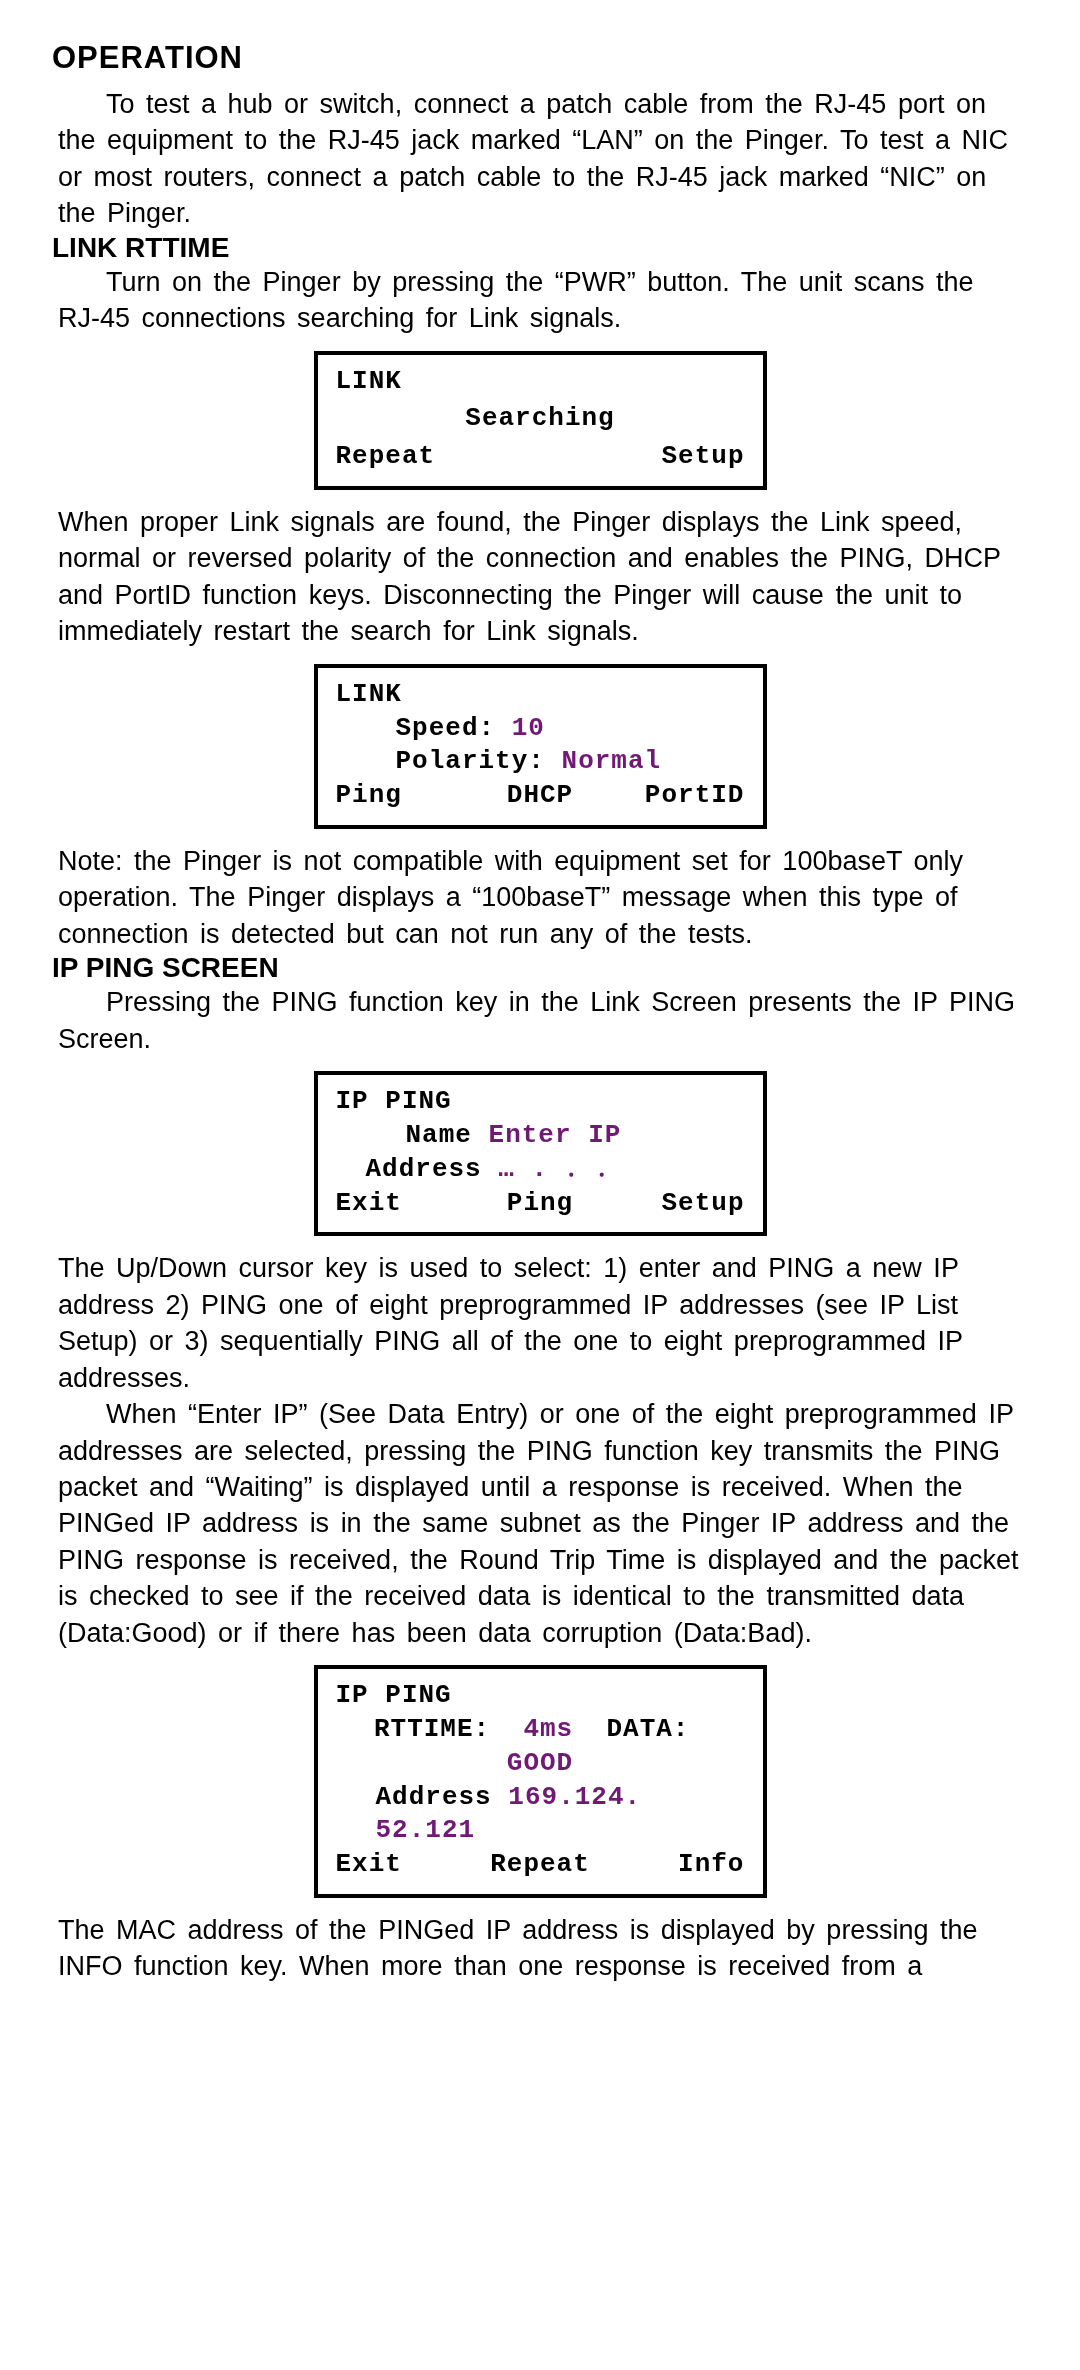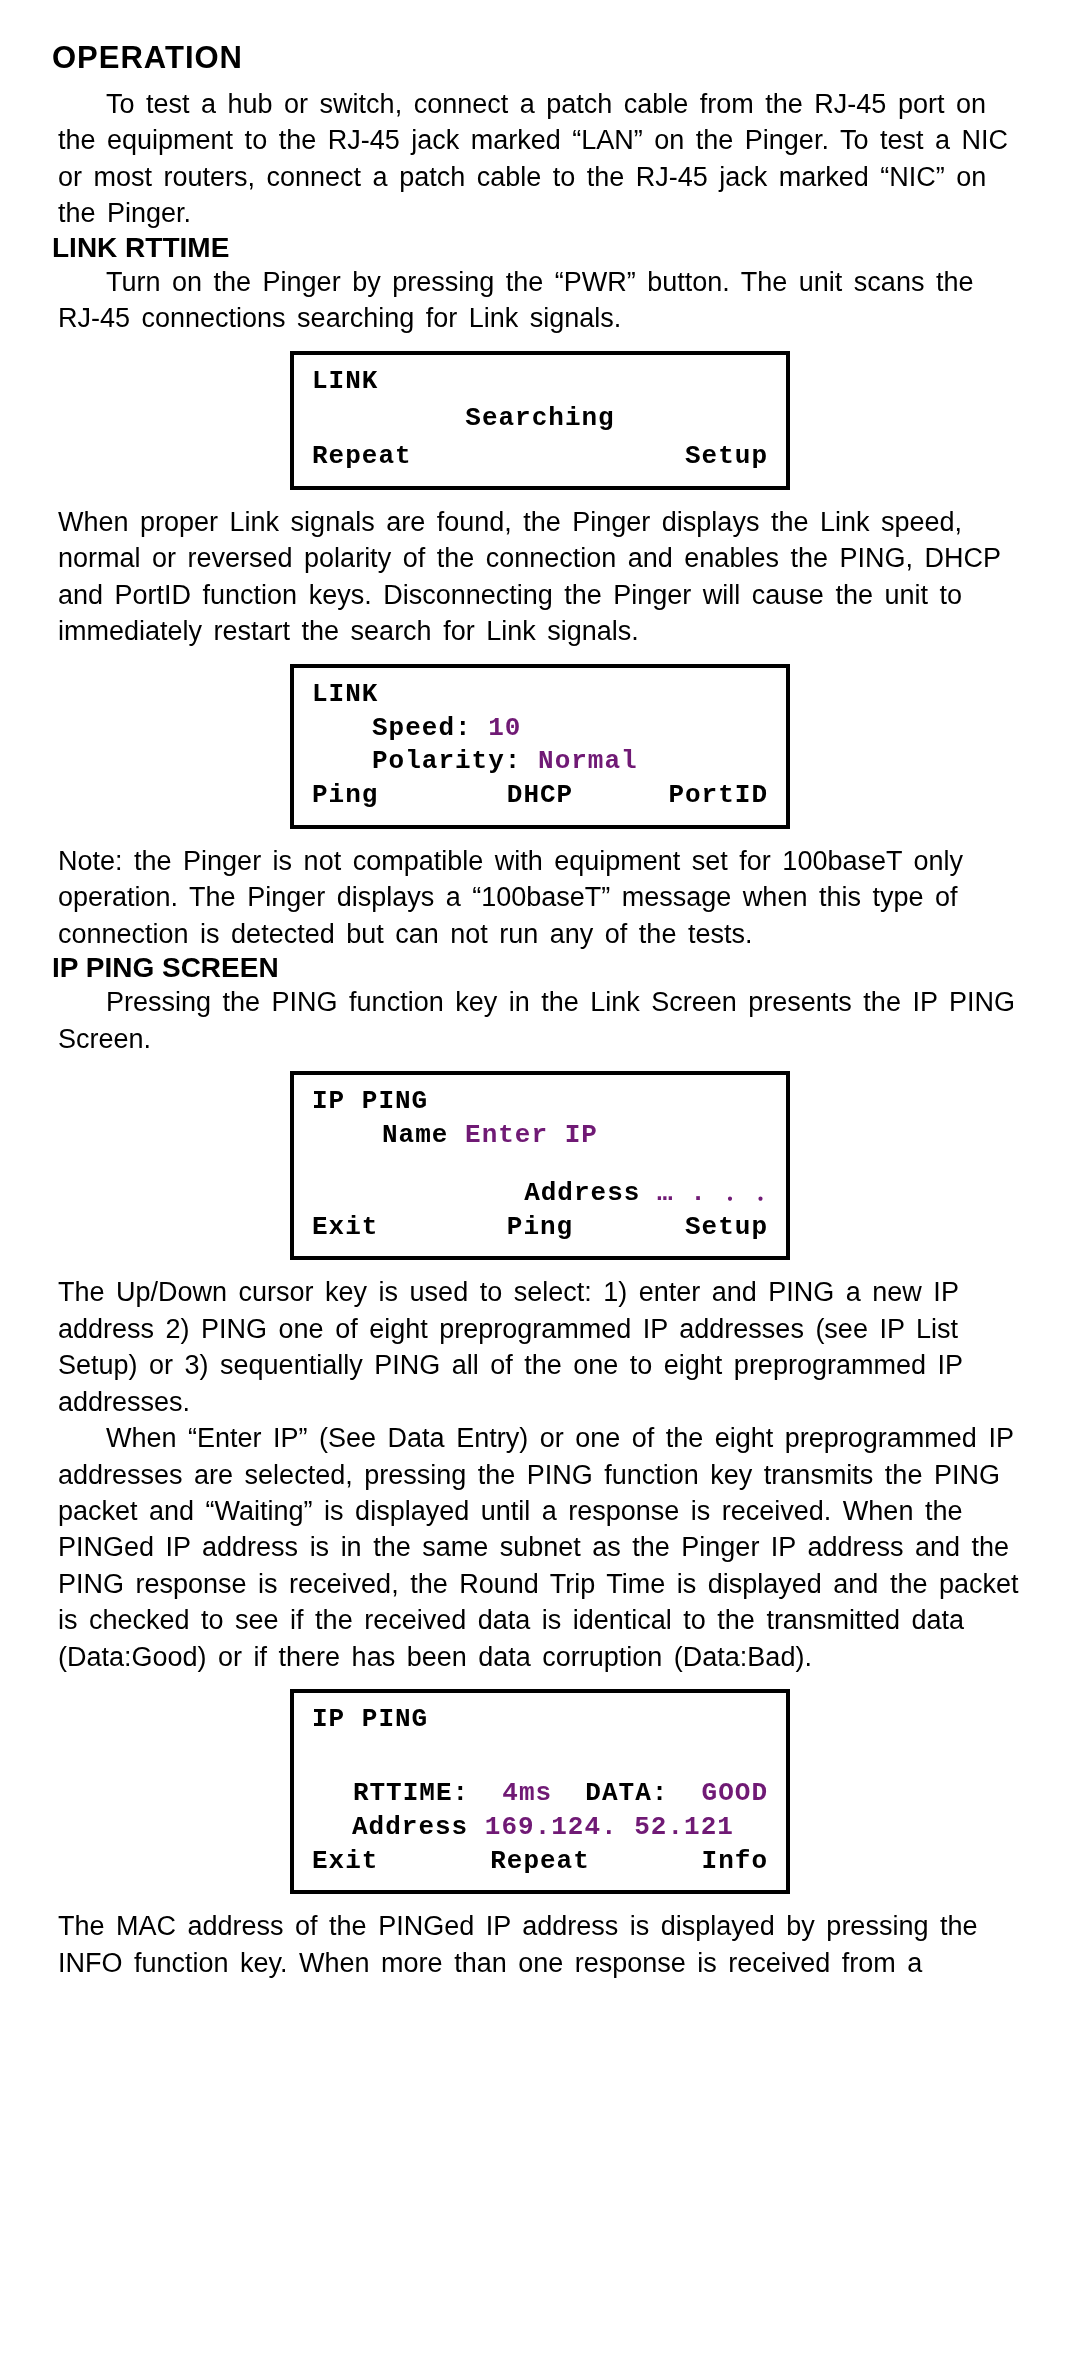--- a/index.html
+++ b/index.html
@@ -33,21 +33,21 @@
     margin: 0 0 0 0;
     word-spacing: 4px;
   }
   .indent {
     text-indent: 48px;
   }
   .noindent {
     text-indent: 0;
   }
   .screen {
-    width: 500px;
+    width: 453px;
     margin: 14px auto 14px auto;
     border: 4px solid #000;
     padding: 10px 18px 12px 18px;
     font-family: "Courier New", monospace;
     font-size: 26px;
     font-weight: bold;
     letter-spacing: 1px;
     line-height: 1.3;
     box-sizing: border-box;
   }
@@ -124,37 +124,37 @@
   <p class="noindent">Note: the Pinger is not compatible with equipment set for 100baseT only operation. The Pinger displays a “100baseT” message when this type of connection is detected but can not run any of the tests.</p>
   <h2>IP PING SCREEN</h2>
   <p class="indent">Pressing the PING function key in the Link Screen presents the IP PING Screen.</p>
 
   <div class="screen">
     <div>IP PING</div>
     <div style="text-align:left; padding-left:70px;">
       <span class="lbl">Name</span>
       <span class="val">Enter IP</span>
     </div>
-    <div style="text-align:right; padding-left:30px;margin-top:24px;">
+    <div style="text-align:left; padding-left:30px;">
       <span class="lbl">Address</span>
       <span class="val">…   .   ․   ․</span>
     </div>
     <div class="three">
       <span>Exit</span>
       <span>Ping</span>
       <span>Setup</span>
     </div>
   </div>
 
   <p class="noindent">The Up/Down cursor key is used to select: 1) enter and PING a new IP address 2) PING one of eight preprogrammed IP addresses (see IP List Setup) or 3) sequentially PING all of the one to eight preprogrammed IP addresses.</p>
   <p class="indent">When “Enter IP” (See Data Entry) or one of the eight preprogrammed IP addresses are selected, pressing the PING function key transmits the PING packet and “Waiting” is displayed until a response is received. When the PINGed IP address is in the same subnet as the Pinger IP address and the PING response is received, the Round Trip Time is displayed and the packet is checked to see if the received data is identical to the transmitted data (Data:Good) or if there has been data corruption (Data:Bad).</p>
 
   <div class="screen">
     <div>IP PING</div>
-    <div style="text-align:right;margin-top:40px;">
+    <div style="text-align:center;">
       <span class="lbl">RTTIME:</span>&nbsp;
       <span class="val">4ms</span>&nbsp;
       <span class="lbl">DATA:</span>&nbsp;
       <span class="val">GOOD</span>
     </div>
     <div style="text-align:left; padding-left:40px;">
       <span class="lbl">Address</span>
       <span class="val">169.124. 52.121</span>
     </div>
     <div class="three">

